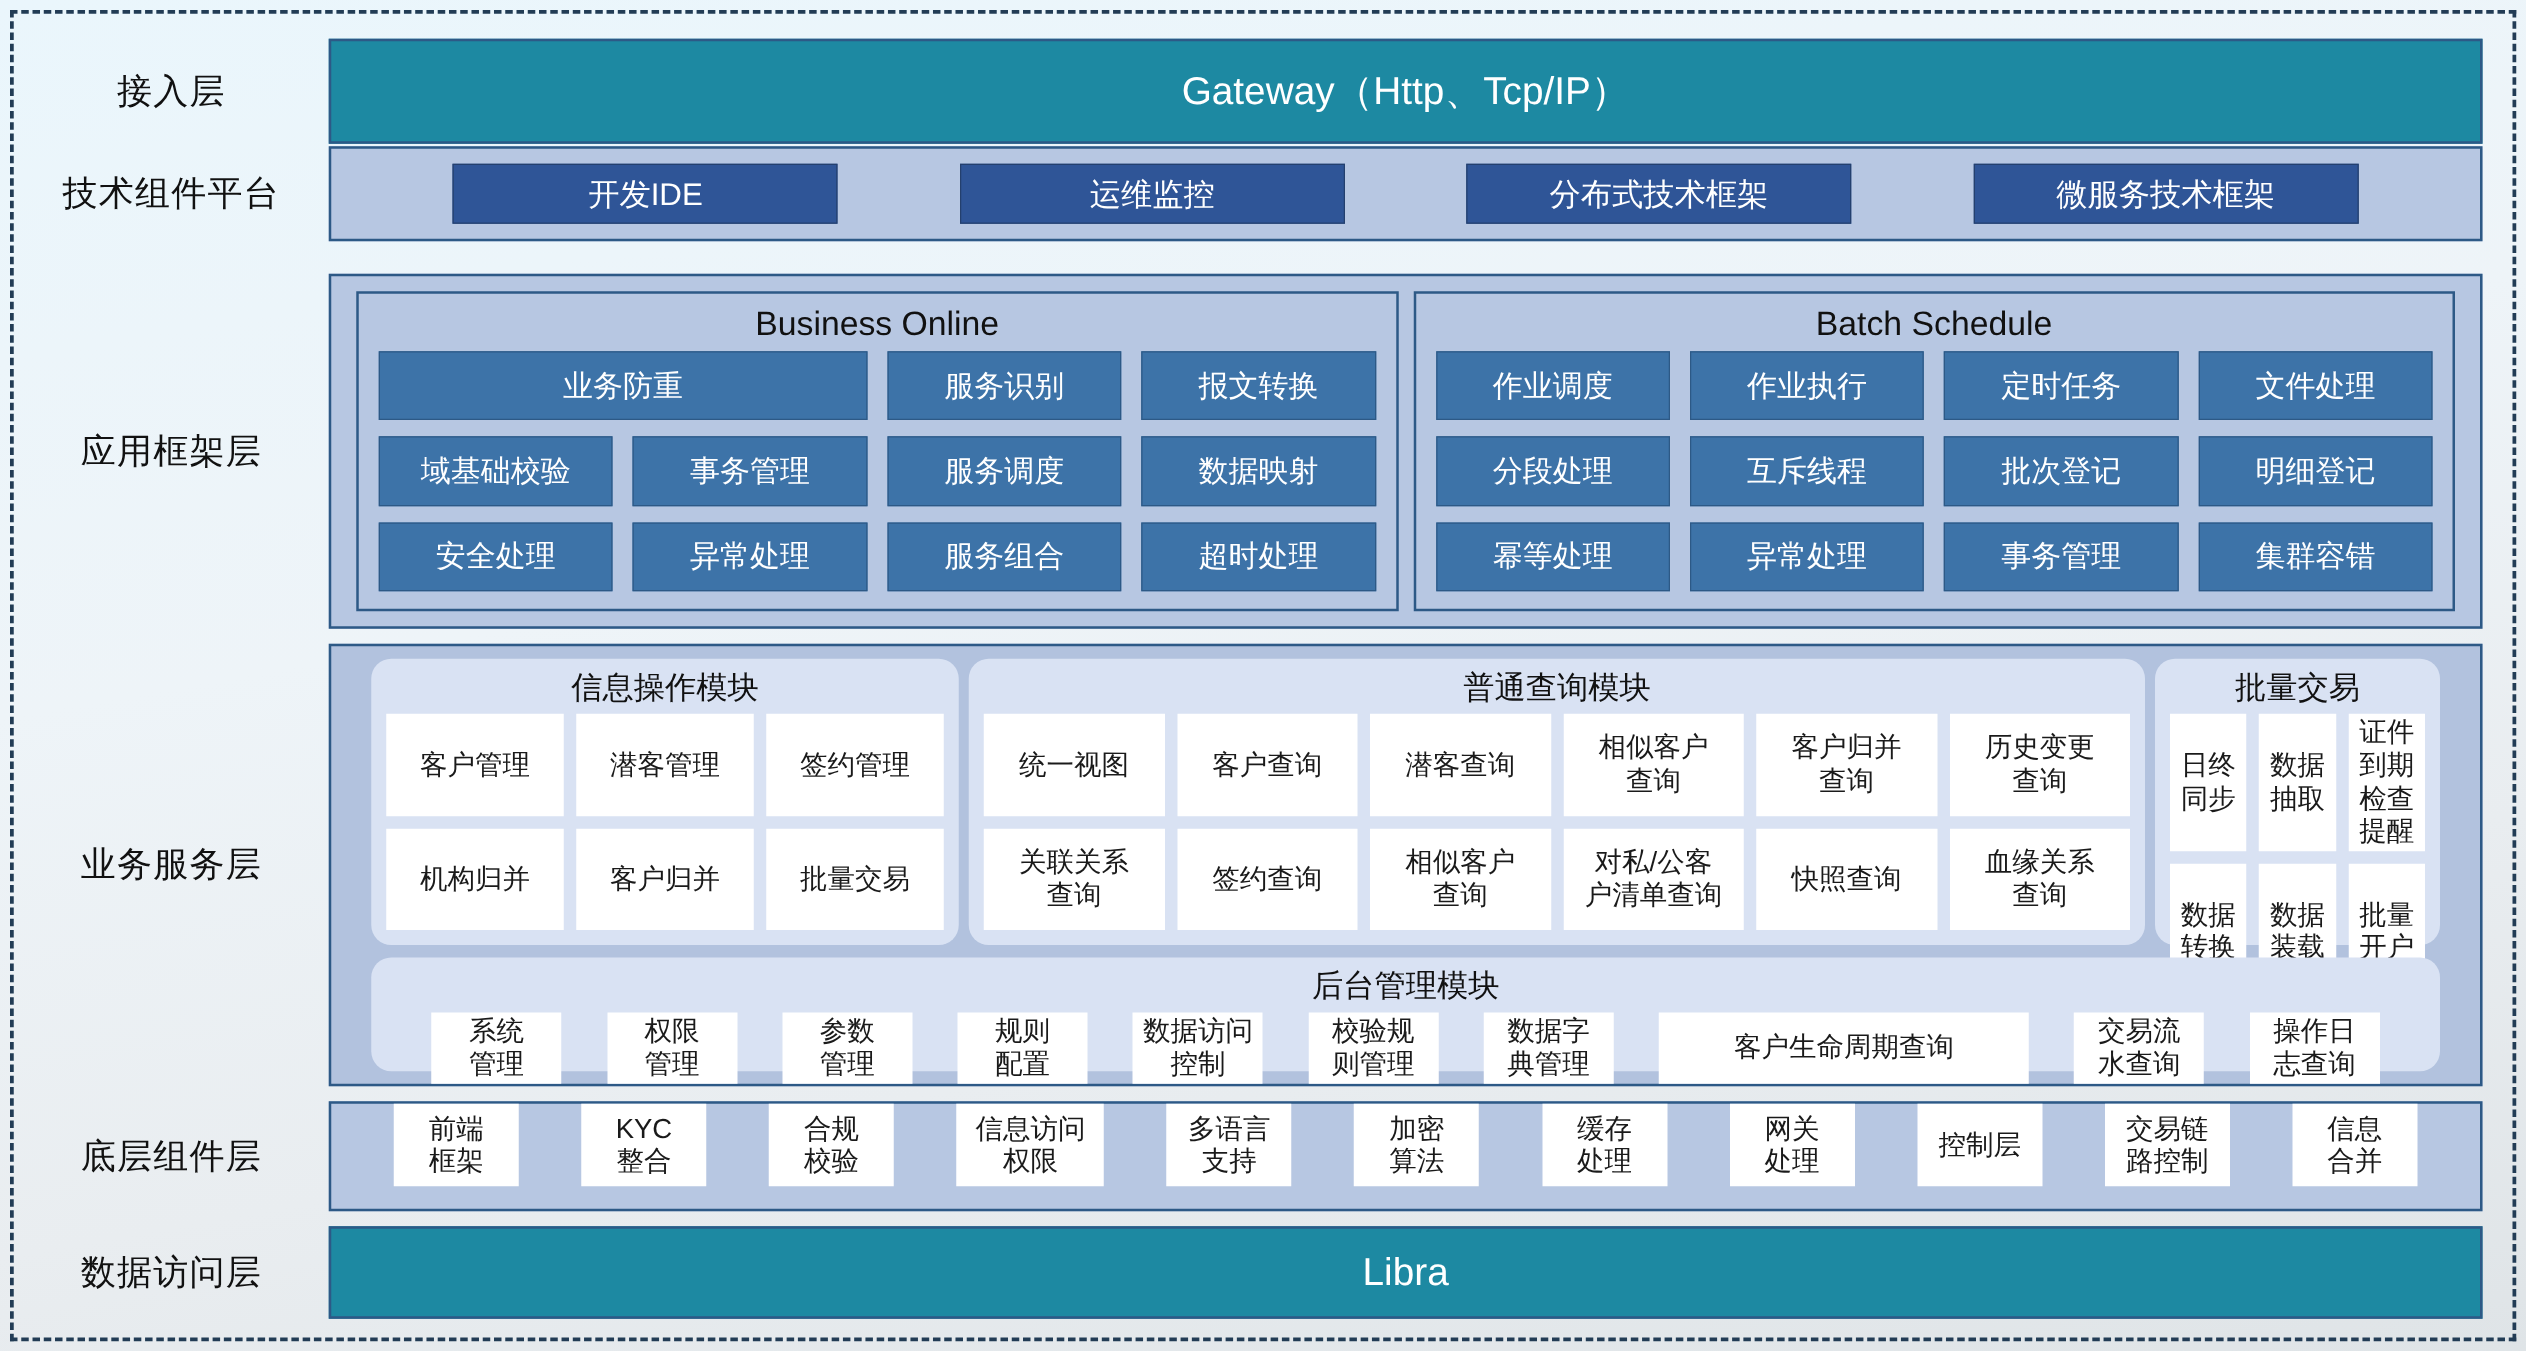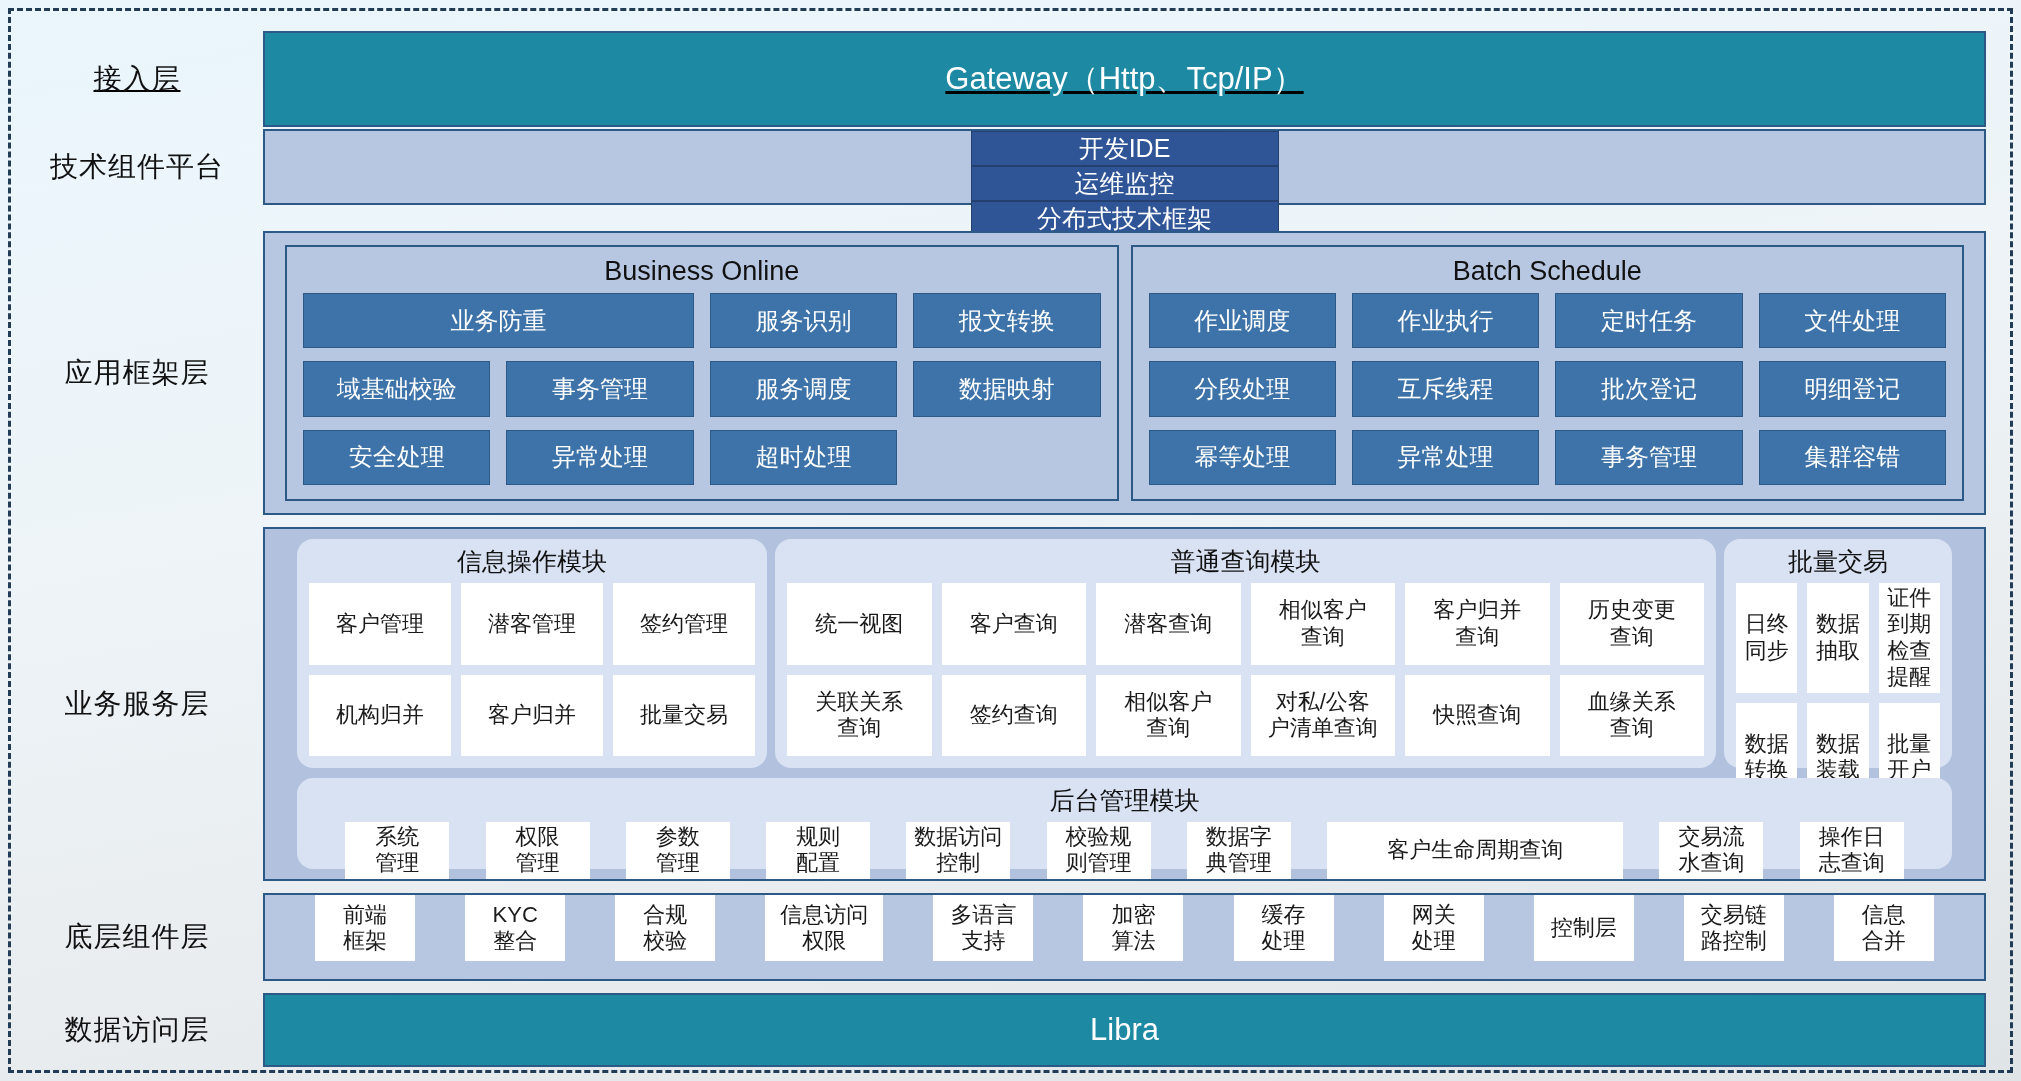--- a/index.html
+++ b/index.html
@@ -26,21 +26,21 @@
 
   
   .bar-teal{
     height:100%;background:#1d89a2;border:2px solid #2d5986;box-sizing:border-box;
     display:flex;align-items:center;justify-content:center;color:#fff;font-size:31px;
   }
 
   
   .tech-box{
     height:100%;background:#b7c7e2;border:2px solid #2d5986;box-sizing:border-box;
-    display:flex;align-items:center;justify-content:space-evenly;flex-direction:column;
+    display:flex;align-items:center;justify-content:space-evenly;
   }
   .tech-btn{
     width:308px;height:48px;background:#2f5597;border:1px solid #24406e;box-sizing:border-box;
     display:flex;align-items:center;justify-content:center;color:#fff;font-size:25px;
   }
 
   
   .appfw-box{
     height:100%;background:#b7c7e2;border:2px solid #2d5986;box-sizing:border-box;
     display:flex;gap:12px;padding:12px 20px;
@@ -90,21 +90,21 @@
 
   
   .base-box{
     height:100%;background:#b7c7e2;border:2px solid #2d5986;box-sizing:border-box;
     display:flex;justify-content:space-evenly;
   }
   .base-box .white-cell{width:100px;height:66px;}
   .base-box .w-lg{width:118px;}
 
   .mt8{margin-top:2px;}  .mt12{margin-top:12px;}  .mt26{margin-top:26px;}
-  .h-access{height:96px;text-decoration:underline;} .h-tech{height:76px;} .h-appfw{height:284px;}
+  .h-access{height:84px;} .h-tech{height:76px;} .h-appfw{height:284px;}
   .h-biz{height:354px;} .h-base{height:88px;} .h-dal{height:74px;}
 </style>
 </head>
 <body>
 
 <div class="page">
   <div class="frame">
 
     <div class="row h-access">
       <div class="row-label">接入层</div>
@@ -137,20 +137,21 @@
             <div class="grid4">
               <div class="blue-cell span2">业务防重</div>
               <div class="blue-cell">服务识别</div>
               <div class="blue-cell">报文转换</div>
               <div class="blue-cell">域基础校验</div>
               <div class="blue-cell">事务管理</div>
               <div class="blue-cell">服务调度</div>
               <div class="blue-cell">数据映射</div>
               <div class="blue-cell">安全处理</div>
               <div class="blue-cell">异常处理</div>
+              <div class="blue-cell">服务组合</div>
               <div class="blue-cell">超时处理</div>
             </div>
           </div>
 
           <div class="panel-dark">
             <div class="panel-title">Batch Schedule</div>
             <div class="grid4">
               <div class="blue-cell">作业调度</div>
               <div class="blue-cell">作业执行</div>
               <div class="blue-cell">定时任务</div>

